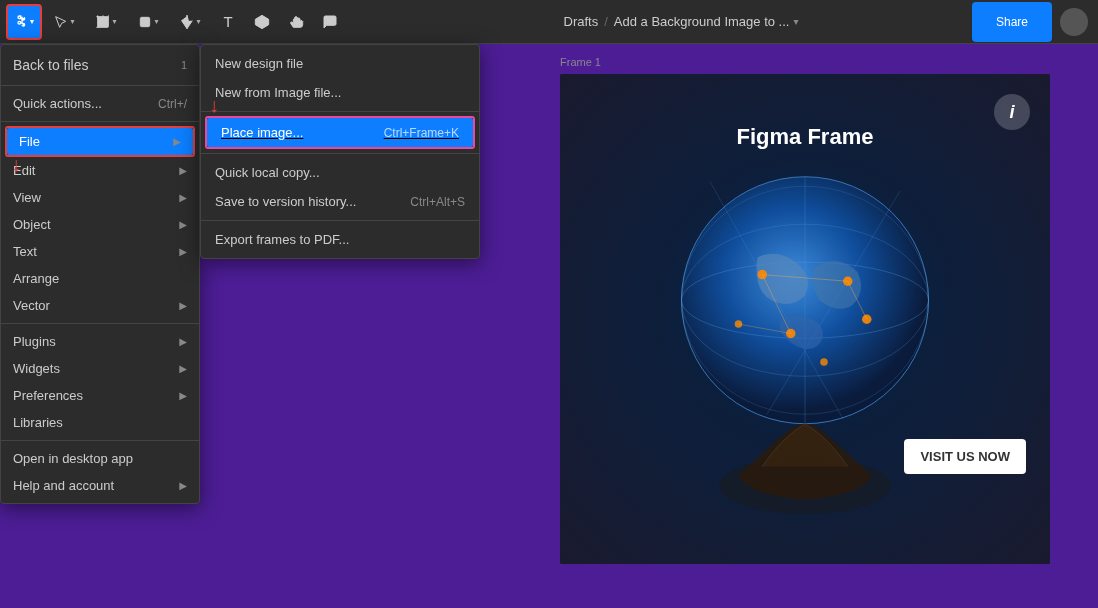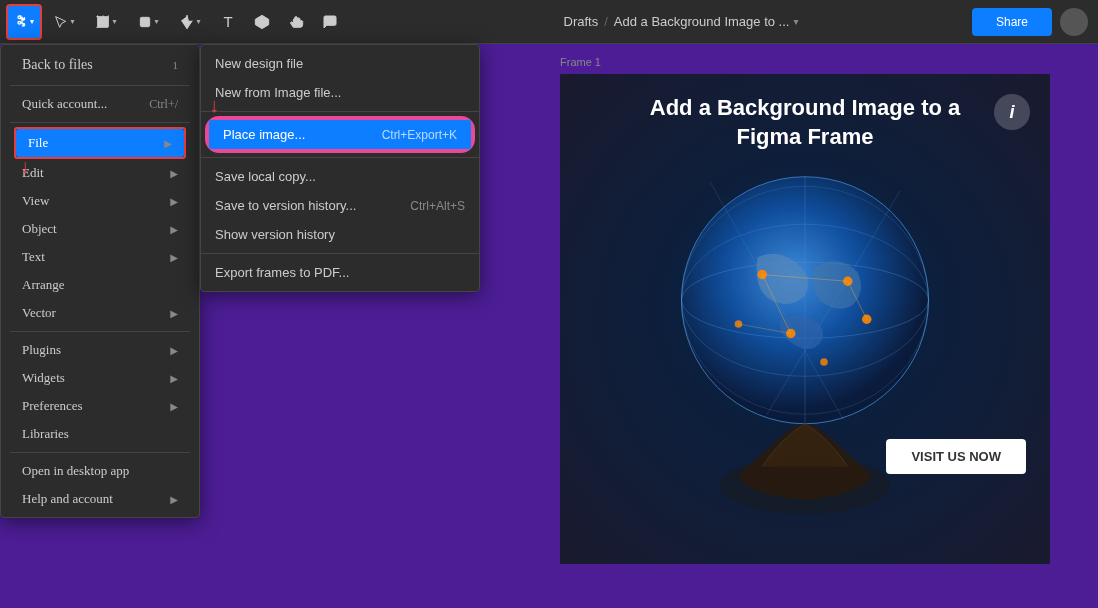--- a/index.html
+++ b/index.html
@@ -161,21 +161,21 @@
       color: white;
       font-weight: bold;
     }
 
     .visit-btn {
       position: absolute;
       bottom: 90px;
       right: 24px;
       background: white;
       color: #333;
-      padding: 10px 25px;
+      padding: 10px 16px;
       border-radius: 4px;
       font-size: 13px;
       font-weight: 600;
     }
 
     .domain-text {
       position: absolute;
       bottom: 20px;
       left: 0; right: 0;
       text-align: center;
@@ -187,23 +187,22 @@
     
     .dropdown-main {
       position: absolute;
       top: 44px;
       left: 0;
       width: 200px;
       background: #2c2c2c;
       border: 1px solid #444;
       border-radius: 4px;
       z-index: 100;
-      padding: 4px 9px;
+      padding: 4px 0;
       box-shadow: 0 4px 20px rgba(0,0,0,0.5);
-      font-family: Liberation Serif, serif;
     }
 
     .menu-item {
       display: flex;
       align-items: center;
       justify-content: space-between;
       padding: 6px 12px;
       font-size: 13px;
       color: #ccc;
       cursor: pointer;
@@ -299,23 +298,24 @@
     }
 
     
     .logo-outline {
       border: 2px solid #e53e3e;
       border-radius: 4px;
     }
 
     
     .place-image-outline {
-      border: 4px solid #ec4899;
-      border-radius: 14px;
+      border: 2px solid #ec4899;
+      border-radius: 3px;
       margin: 0 2px;
+      text-decoration: underline;
     }
 
     .down-arrow-indicator {
       position: absolute;
       color: #e53e3e;
       font-size: 20px;
     }
   </style>
 </head>
 <body>
@@ -391,21 +391,21 @@
     <span style="color:#ccc;font-size:13px;padding-left:44px;">Drafts</span>
     <span style="color:#666;font-size:13px;">/</span>
     <div class="breadcrumb-end">
       <span style="color:#ccc;font-size:13px;">Add a Background Image to ...</span>
       <span class="breadcrumb-caret">▾</span>
     </div>
   </div>
 
   <div class="toolbar-right">
     <div style="display:flex;align-items:center;gap:8px;">
-      <div style="width:80px;height:28px;background:#0d7eff;border-radius:4px;display:flex;align-items:center;justify-content:center;cursor:pointer;">
+      <div style="width:80px;height:40px;background:#0d7eff;border-radius:4px;display:flex;align-items:center;justify-content:center;cursor:pointer;">
         <span style="color:white;font-size:12px;font-weight:500;">Share</span>
       </div>
       <div style="width:28px;height:28px;background:#555;border-radius:50%;cursor:pointer;"></div>
     </div>
   </div>
 </div>
 
 <div class="canvas-area">
 
   <span class="frame-label">Frame 1</span>
@@ -454,42 +454,42 @@
         <line x1="245" y1="155" x2="265" y2="195" stroke="#ffaa44" stroke-width="0.8" opacity="0.5"></line>
         <line x1="155" y1="148" x2="185" y2="210" stroke="#ffaa44" stroke-width="0.8" opacity="0.5"></line>
         <line x1="130" y1="200" x2="185" y2="210" stroke="#ffaa44" stroke-width="0.8" opacity="0.4"></line>
 
         <ellipse cx="200" cy="370" rx="90" ry="30" fill="#1a1a1a" opacity="0.5"></ellipse>
         <path d="M130 360 Q160 330 185 310 Q200 300 215 310 Q240 330 270 360 Q260 380 200 385 Q140 380 130 360Z" fill="#2a1a0a" opacity="0.8"></path>
         <path d="M155 350 Q175 320 200 305 Q225 320 245 350" fill="#3a2510" opacity="0.7" stroke="#5a3820" stroke-width="1"></path>
       </svg>
 
       <div class="frame-title">
-        <span>Add a Background Image to a</span><br>
+        <br>
         <span>Figma Frame</span>
       </div>
 
       <div class="info-badge">i</div>
 
       <div class="visit-btn">VISIT US NOW</div>
 
     </div>
   </div>
 </div>
 
 <div class="dropdown-main">
 
   <div class="menu-item-back">
     <span class="back-label">Back to files</span>
     <span class="menu-badge">1</span>
   </div>
   <div class="menu-divider"></div>
 
   <div class="menu-item">
-    <span>Quick account...</span>
+    <span>Quick actions...</span>
     <span class="shortcut">Ctrl+/</span>
   </div>
   <div class="menu-divider"></div>
 
   <div style="margin:0 4px;border:2px solid #e53e3e;border-radius:3px;">
     <div class="menu-item file-outlined" style="margin:0;border-radius:2px;">
       <span>File</span>
       <span class="arrow">▶</span>
     </div>
   </div>
@@ -573,38 +573,35 @@
 
   <div class="submenu-divider"></div>
 
   <div style="position:relative;height:0;">
     <div style="position:absolute;left:8px;top:-22px;color:#e53e3e;font-size:20px;">↓</div>
   </div>
 
   <div style="margin:2px 4px;" class="place-image-outline">
     <div class="submenu-item highlighted" style="margin:0;border-radius:2px;">
       <span>Place image...</span>
-      <span class="shortcut">Ctrl+Export+K</span>
+      <span class="shortcut">Ctrl+Frame+K</span>
     </div>
   </div>
 
   <div class="submenu-divider"></div>
 
   <div class="submenu-item">
-    <span>Save local copy...</span>
+    <span>Quick local copy...</span>
   </div>
 
   <div class="submenu-item">
     <span>Save to version history...</span>
     <span class="shortcut">Ctrl+Alt+S</span>
   </div>
 
-  <div class="submenu-item">
-    <span>Show version history</span>
-  </div>
 
   <div class="submenu-divider"></div>
 
 
   <div class="submenu-item">
     <span>Export frames to PDF...</span>
   </div>
 </div>
 
 </body></html>

